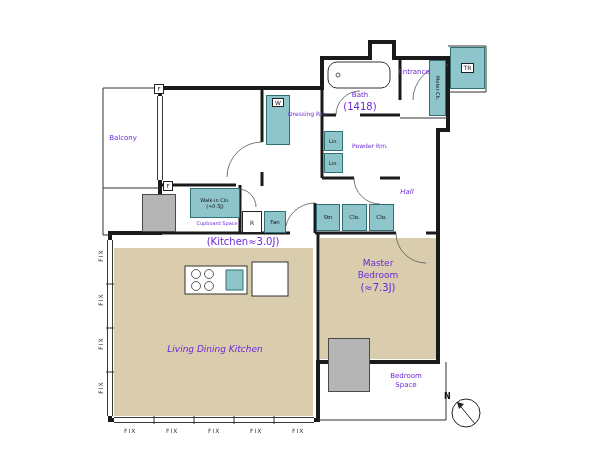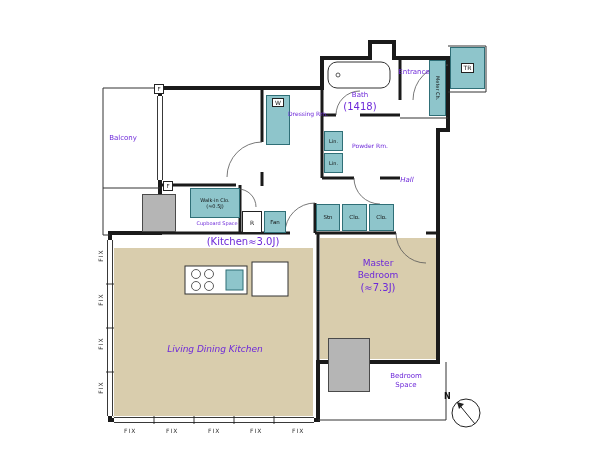--- a/index.html
+++ b/index.html
@@ -173,21 +173,21 @@
   </div>
   <div class="room-label" style="left:288px; top:110px; width:40px;">
     <span class="rname-xs">Dressing Rm.</span>
   </div>
   <div class="room-label" style="left:348px; top:142px; width:44px;">
     <span class="rname-xs">Powder Rm.</span>
   </div>
   <div class="room-label" style="left:388px; top:68px; width:52px;">
     <span class="rname-sm">Entrance</span>
   </div>
-  <div class="room-label" style="left:392px; top:176px; width:30px;font-style:italic;">
+  <div class="room-label" style="left:392px; top:188px; width:30px;font-style:italic;">
     <span class="rname-sm">Hall</span>
   </div>
   <div class="room-label" style="left:346px; top:258px; width:64px;">
     <span class="rname">Master Bedroom</span>
     <span class="rsize">(≈7.3J)</span>
   </div>
   <div class="room-label" style="left:135px; top:344px; width:160px;font-style:italic;">
     <span class="rname">Living Dining Kitchen</span>
   </div>
   <div class="room-label" style="left:200px; top:235px; width:86px;">

